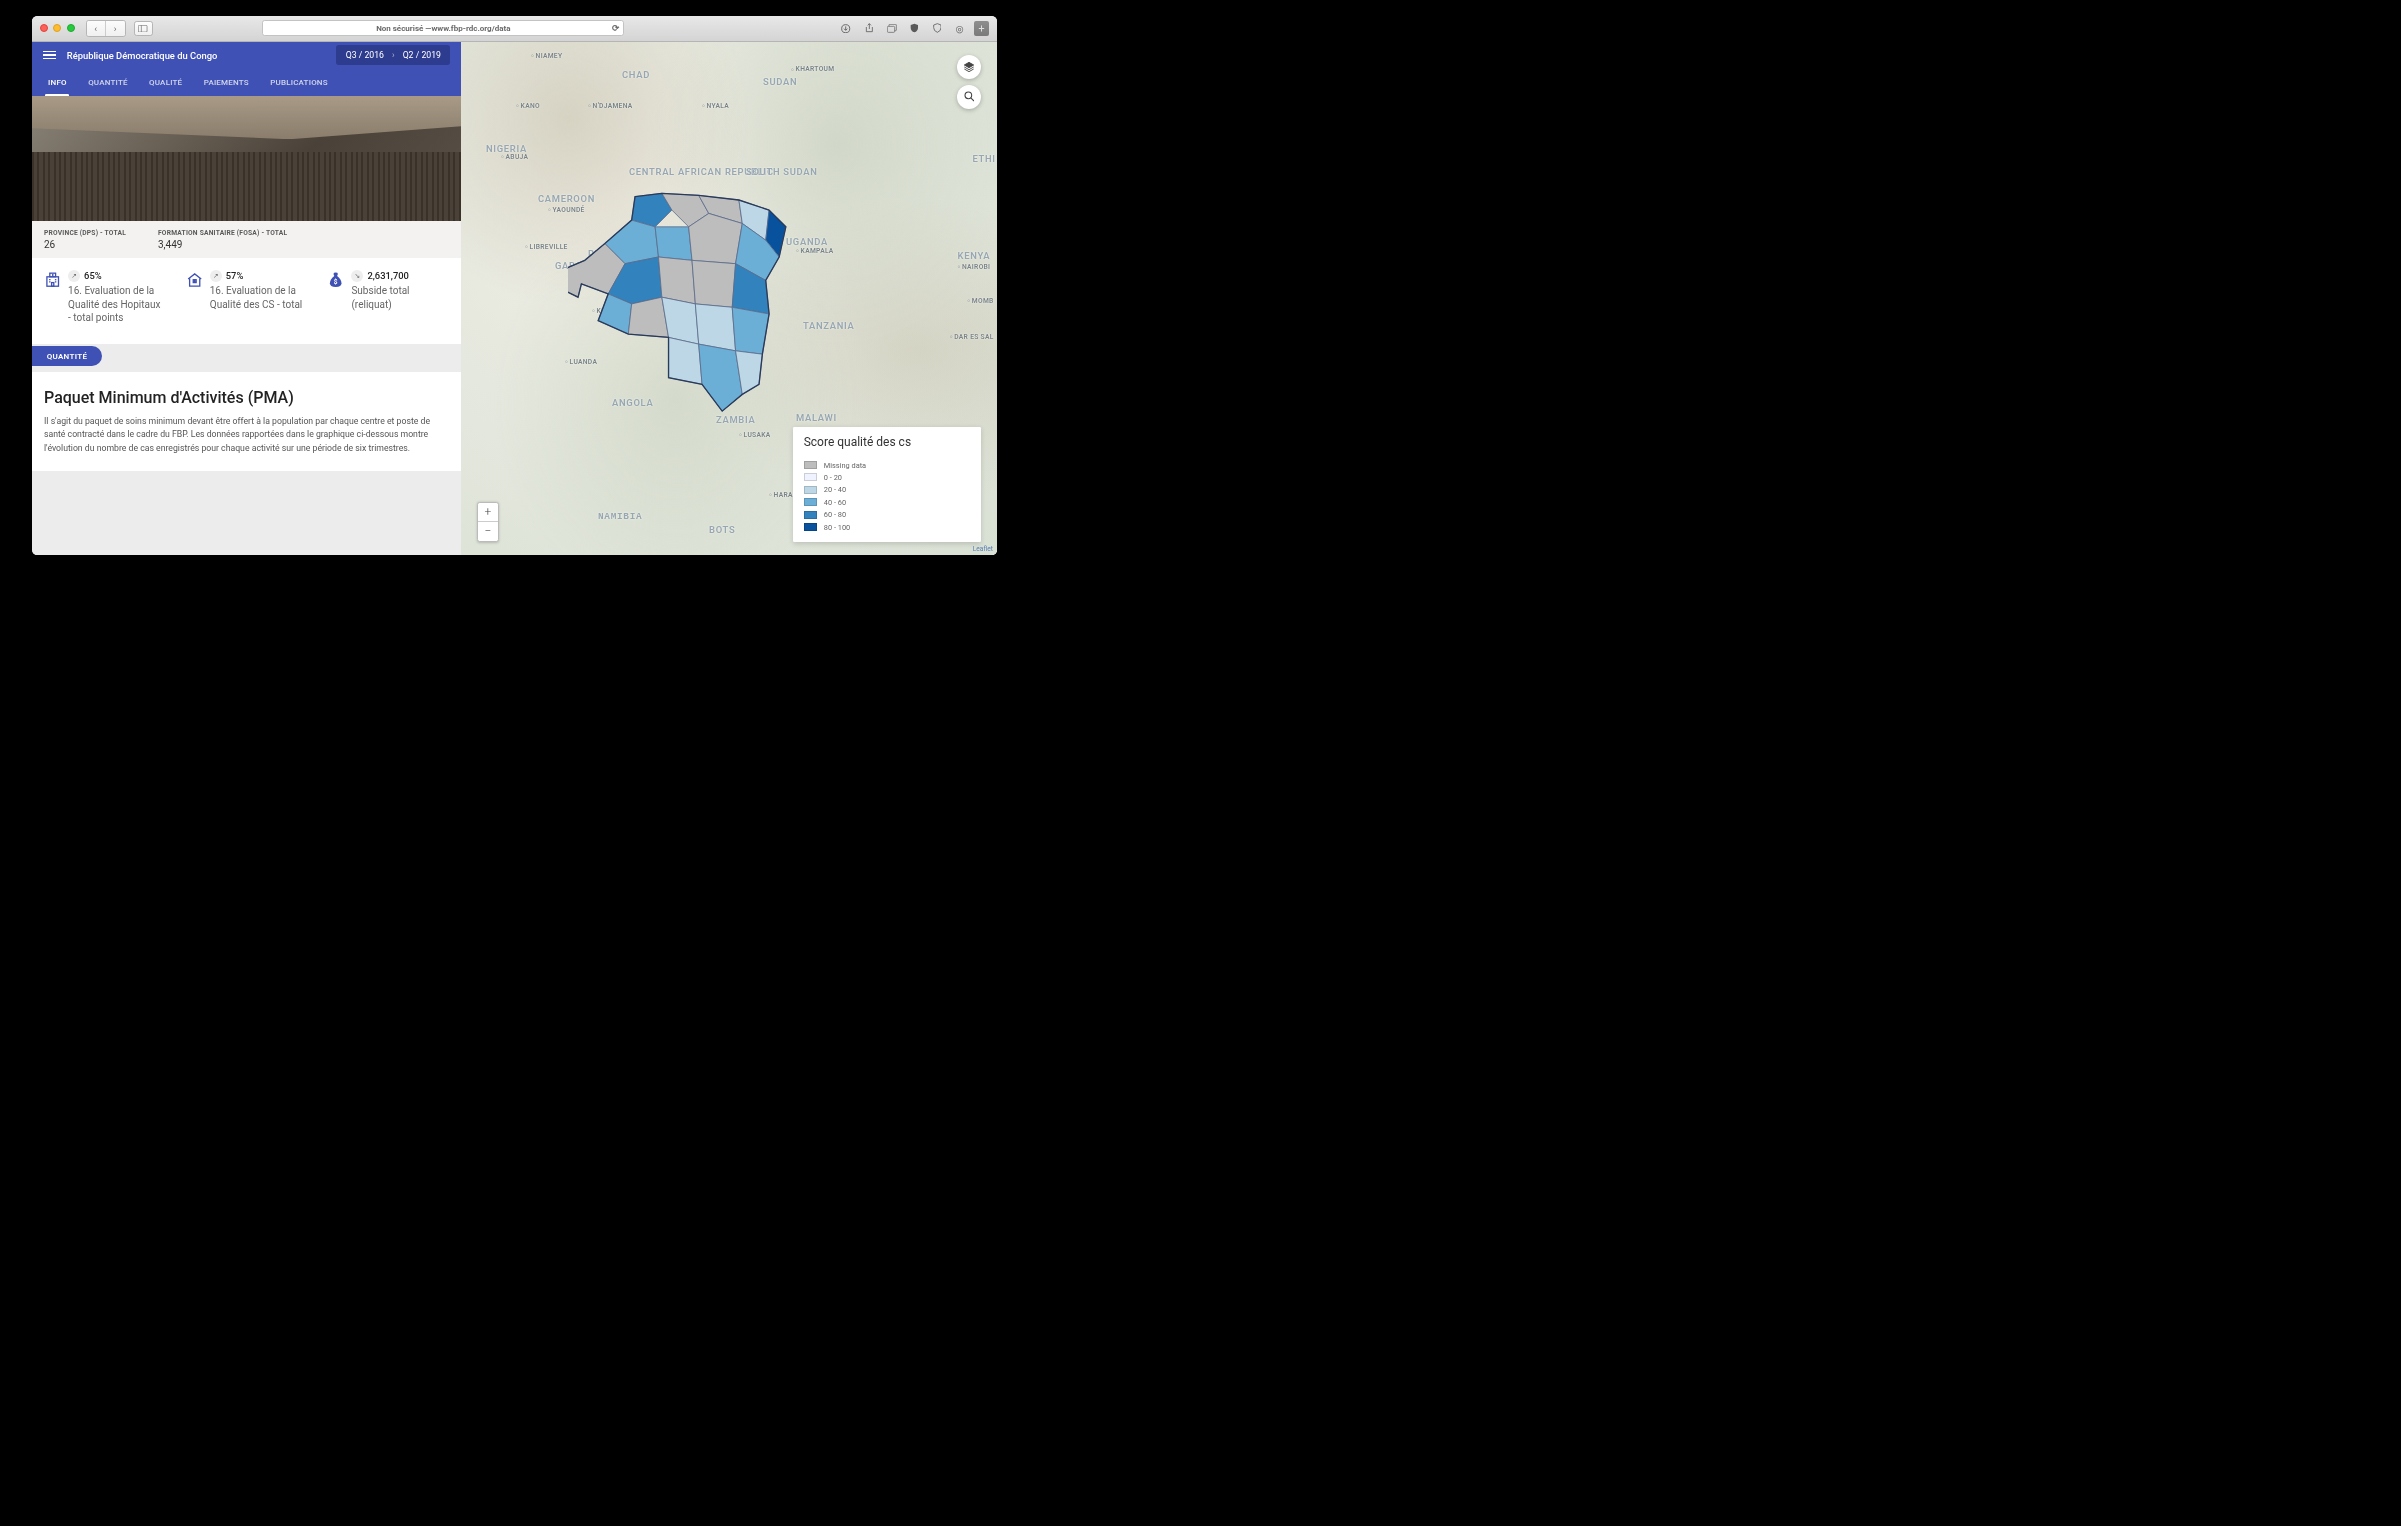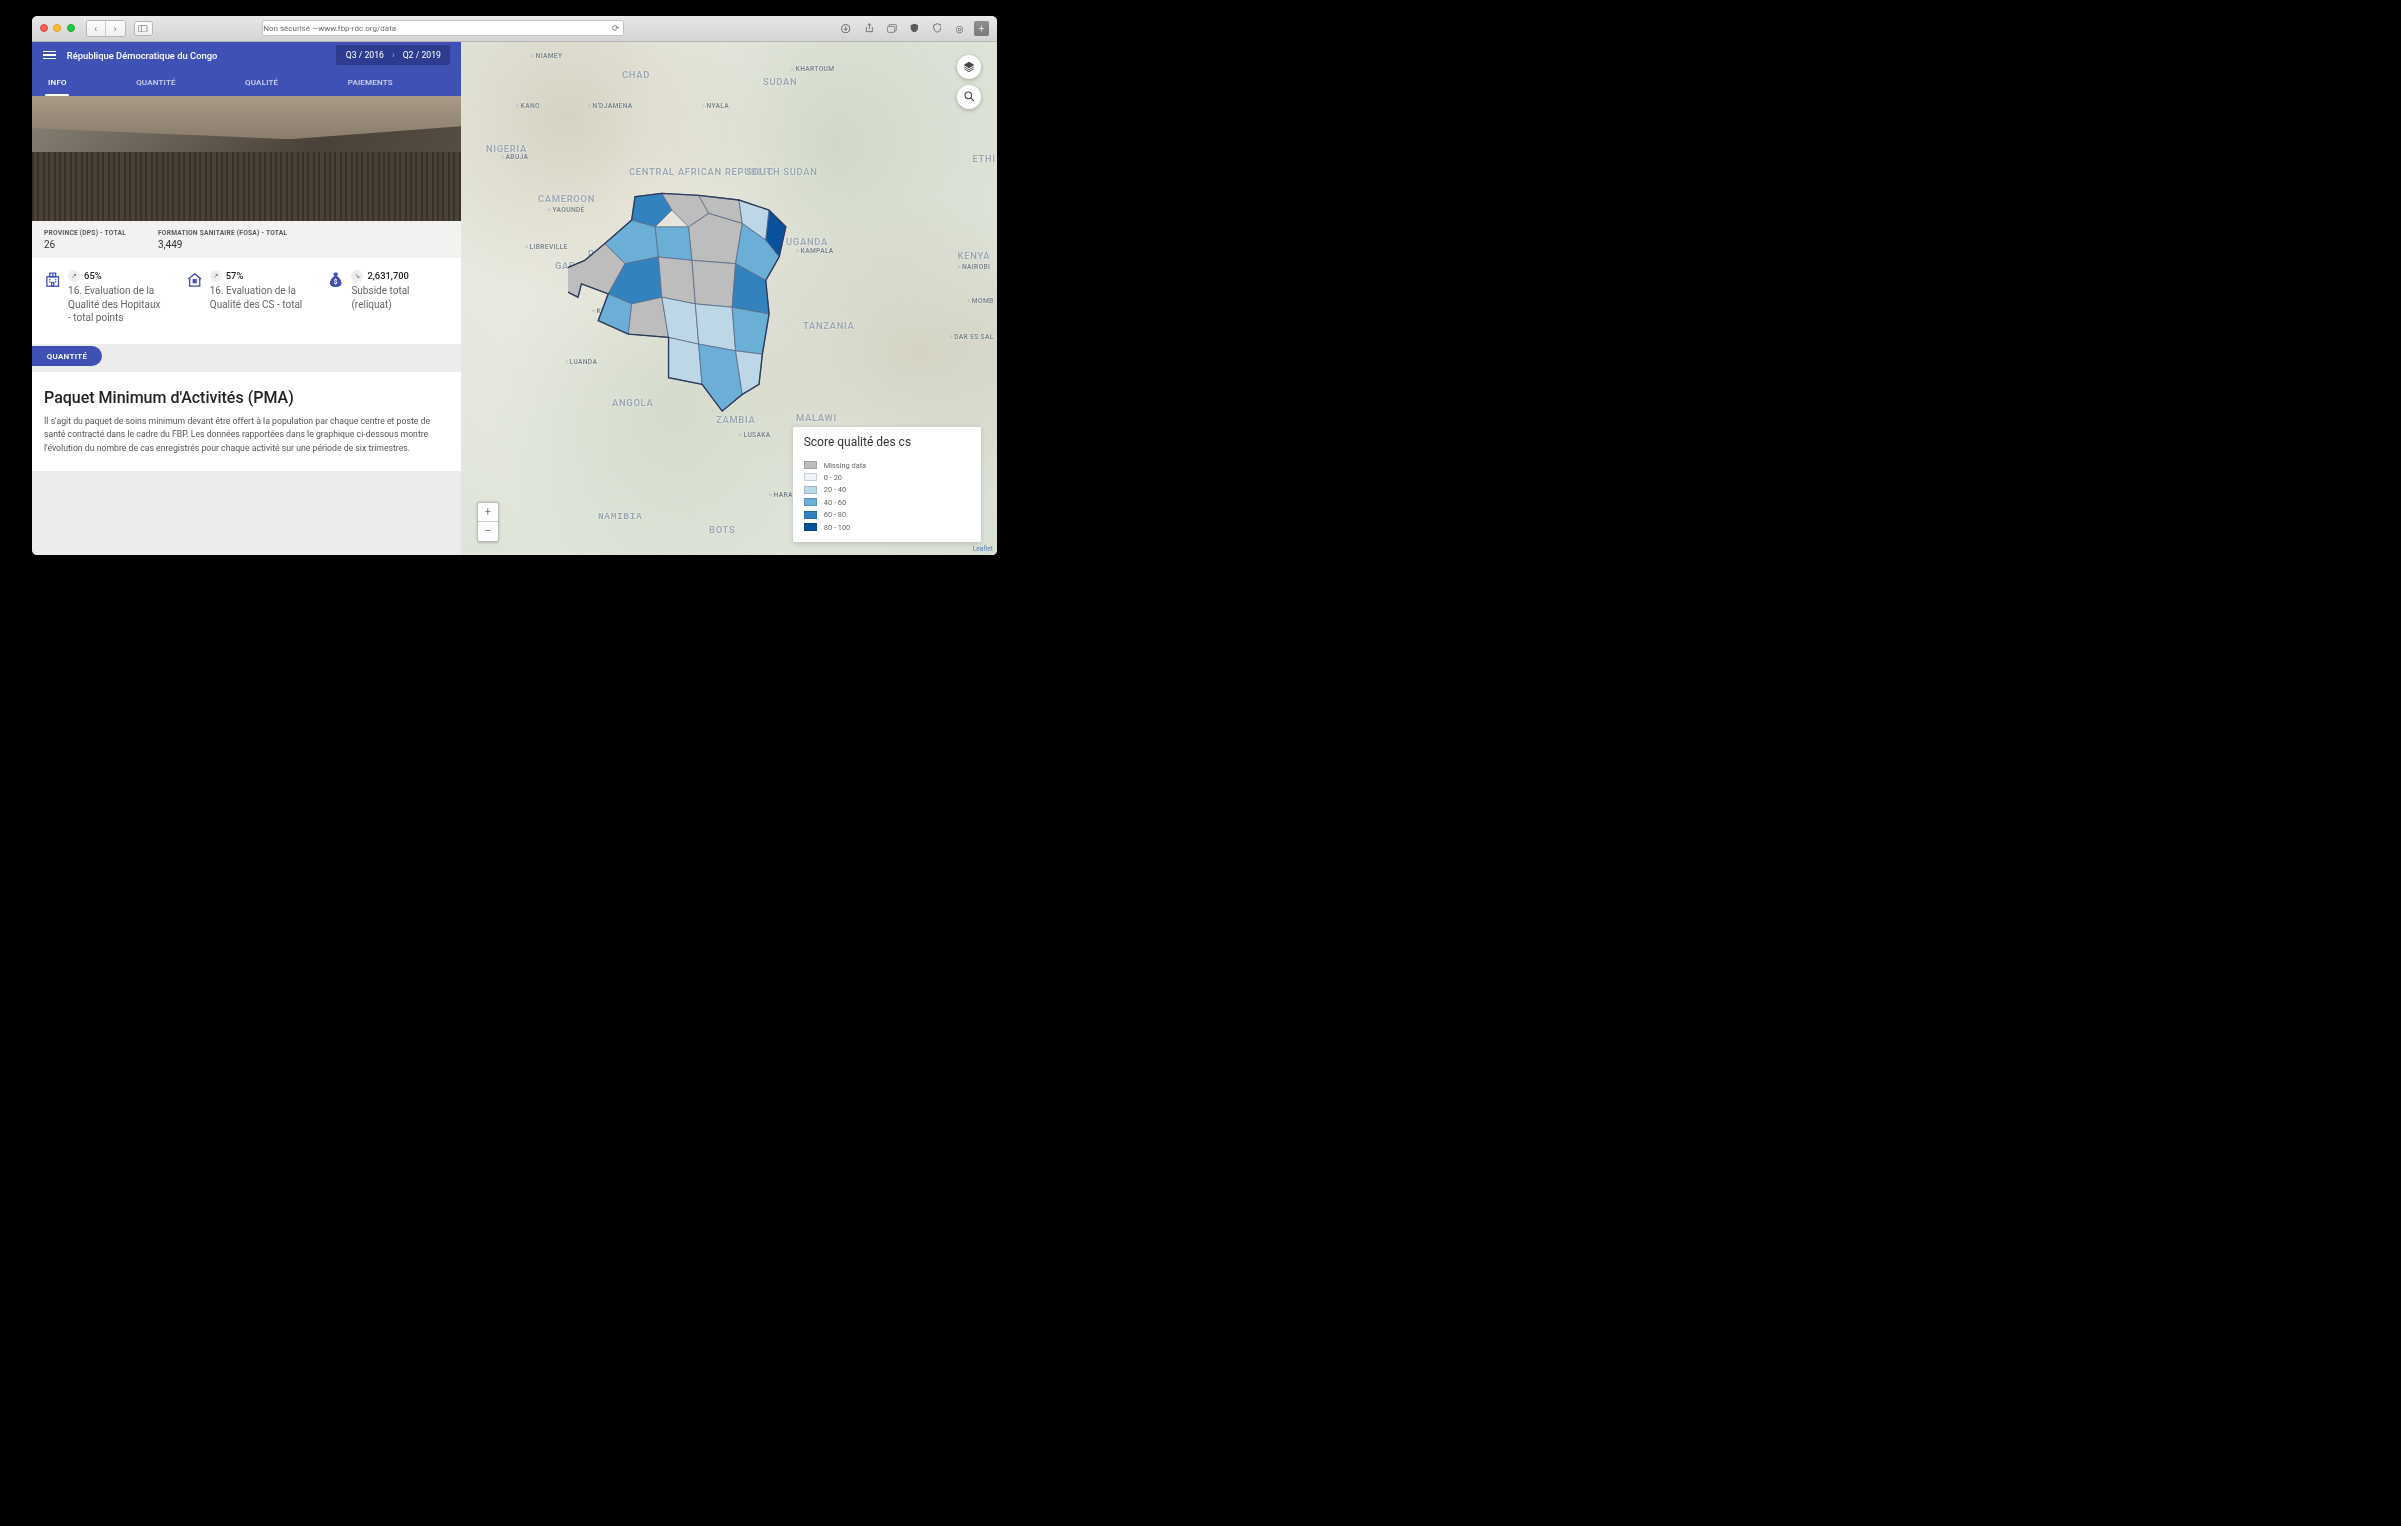--- a/index.html
+++ b/index.html
@@ -38,41 +38,41 @@
 }
 .traffic-lights { display: flex; gap: 5.4px; margin-right: 5.4px; }
 .traffic-light { width: 8px; height: 8px; border-radius: 50%; }
 .tl-red { background: #ff5f56; border: 0.3px solid #e0443e; }
 .tl-yellow { background: #ffbd2e; border: 0.3px solid #dea123; }
 .tl-green { background: #27c93f; border: 0.3px solid #1aab29; }
 .nav-buttons { display: flex; border: 0.7px solid #b5b5b5; border-radius: 2.7px; overflow: hidden; }
 .nav-btn { width: 19px; height: 14.7px; display:flex; align-items:center; justify-content:center; background: linear-gradient(#fcfcfc,#f0f0f0); color:#6a6a6a; font-size: 9.4px; border-right: 0.7px solid #ccc;}
 .nav-btn:last-child { border-right:none; }
 .sidebar-btn { width:19px; height:14.7px; border:0.7px solid #b5b5b5; border-radius:2.7px; display:flex; align-items:center; justify-content:center; background: linear-gradient(#fcfcfc,#f0f0f0); margin-left: 2.7px;}
-.addr-bar { flex:1; max-width: 362px; margin: 12px auto; height: 16px; background: #fff; border:0.7px solid #c3c3c3; border-radius:2.7px; display:flex; align-items:center; font-size:8px; color:#6a6a6a; position:relative;}
+.addr-bar { flex:1; max-width: 362px; margin: 12px auto; height: 16px; background: #fff; border:0.7px solid #c3c3c3; border-radius:2.7px; display:flex; align-items:center; justify-content:center; font-size:8px; color:#6a6a6a; position:relative;font-weight:bold;}
 .addr-bar .reload { position:absolute; right:4px; font-size:8.7px; color:#6a6a6a; }
 .toolbar-right { display:flex; gap:6.7px; align-items:center; margin-left:auto;}
 .toolbar-icon { width:16px; height:14.7px; display:flex; align-items:center; justify-content:center; color:#5a5a5a; font-size:9.4px; border-radius:2.7px;}
 .new-tab { width:14.7px; height:14.7px; background: linear-gradient(#8e8e8e,#7a7a7a); border-radius:2px; display:flex; align-items:center; justify-content:center; color:#e0e0e0; font-size:10.7px;}
 
 
 .app-content { flex:1; display:flex; overflow:hidden; background:#ececec;}
 .left-pane { width: 429px; display:flex; flex-direction:column; overflow:hidden; }
 .right-pane { flex:1; position:relative; background: #e8ebe5; }
 
 
 .app-header { height:27px; background:#3f51b5; display:flex; align-items:center; padding: 0 10.7px; color:#fff; }
 .menu-icon { width:13.4px; display:flex; flex-direction:column; gap:2px; cursor:pointer; margin-right:10.7px;}
 .menu-icon span { height:1.3px; background:#fff; }
 .header-title { font-size:9.4px; font-weight:500; }
 .date-range { margin-left:auto; background:#2e3c8f; border-radius:2.7px; height:20px; display:flex; align-items:center; padding:0 9.4px; gap:8px; font-size:8.7px;}
 .date-range .sep { color: rgba(255,255,255,0.6); }
 
 
-.tab-nav { height:27px; background:#3f51b5; display:flex; align-items:stretch; padding:0 5.4px;gap:48px; }
+.tab-nav { height:27px; background:#3f51b5; display:flex; align-items:stretch; padding:0 5.4px; }
 .tab-nav .tab { padding:0 10.7px; display:flex; align-items:center; color:rgba(255,255,255,0.75); font-size:8px; font-weight:500; cursor:pointer; position:relative; letter-spacing:0.2px;}
 .tab-nav .tab.active { color:#fff; }
 .tab-nav .tab.active::after { content:''; position:absolute; bottom:0; left:8px; right:8px; height:2px; background:#fff; border-radius:1.3px 1.3px 0 0;}
 
 
 .hero { height:125px; background: linear-gradient(135deg, #8a8378 0%, #6b6358 30%, #4a4238 60%, #5a5248 100%); position:relative; overflow:hidden; }
 .hero::before { content:''; position:absolute; top:0; left:0; right:0; height:35%; background: linear-gradient(180deg, #a89a87 0%, #8a7d6b 100%); clip-path: polygon(0 0, 100% 0, 100% 70%, 60% 100%, 0 75%);}
 .hero::after { content:''; position:absolute; bottom:0; left:0; right:0; height:55%; background: repeating-linear-gradient(90deg, #3a3228 0px, #3a3228 2px, #4a4238 2px, #4a4238 5.4px);}
 
 

